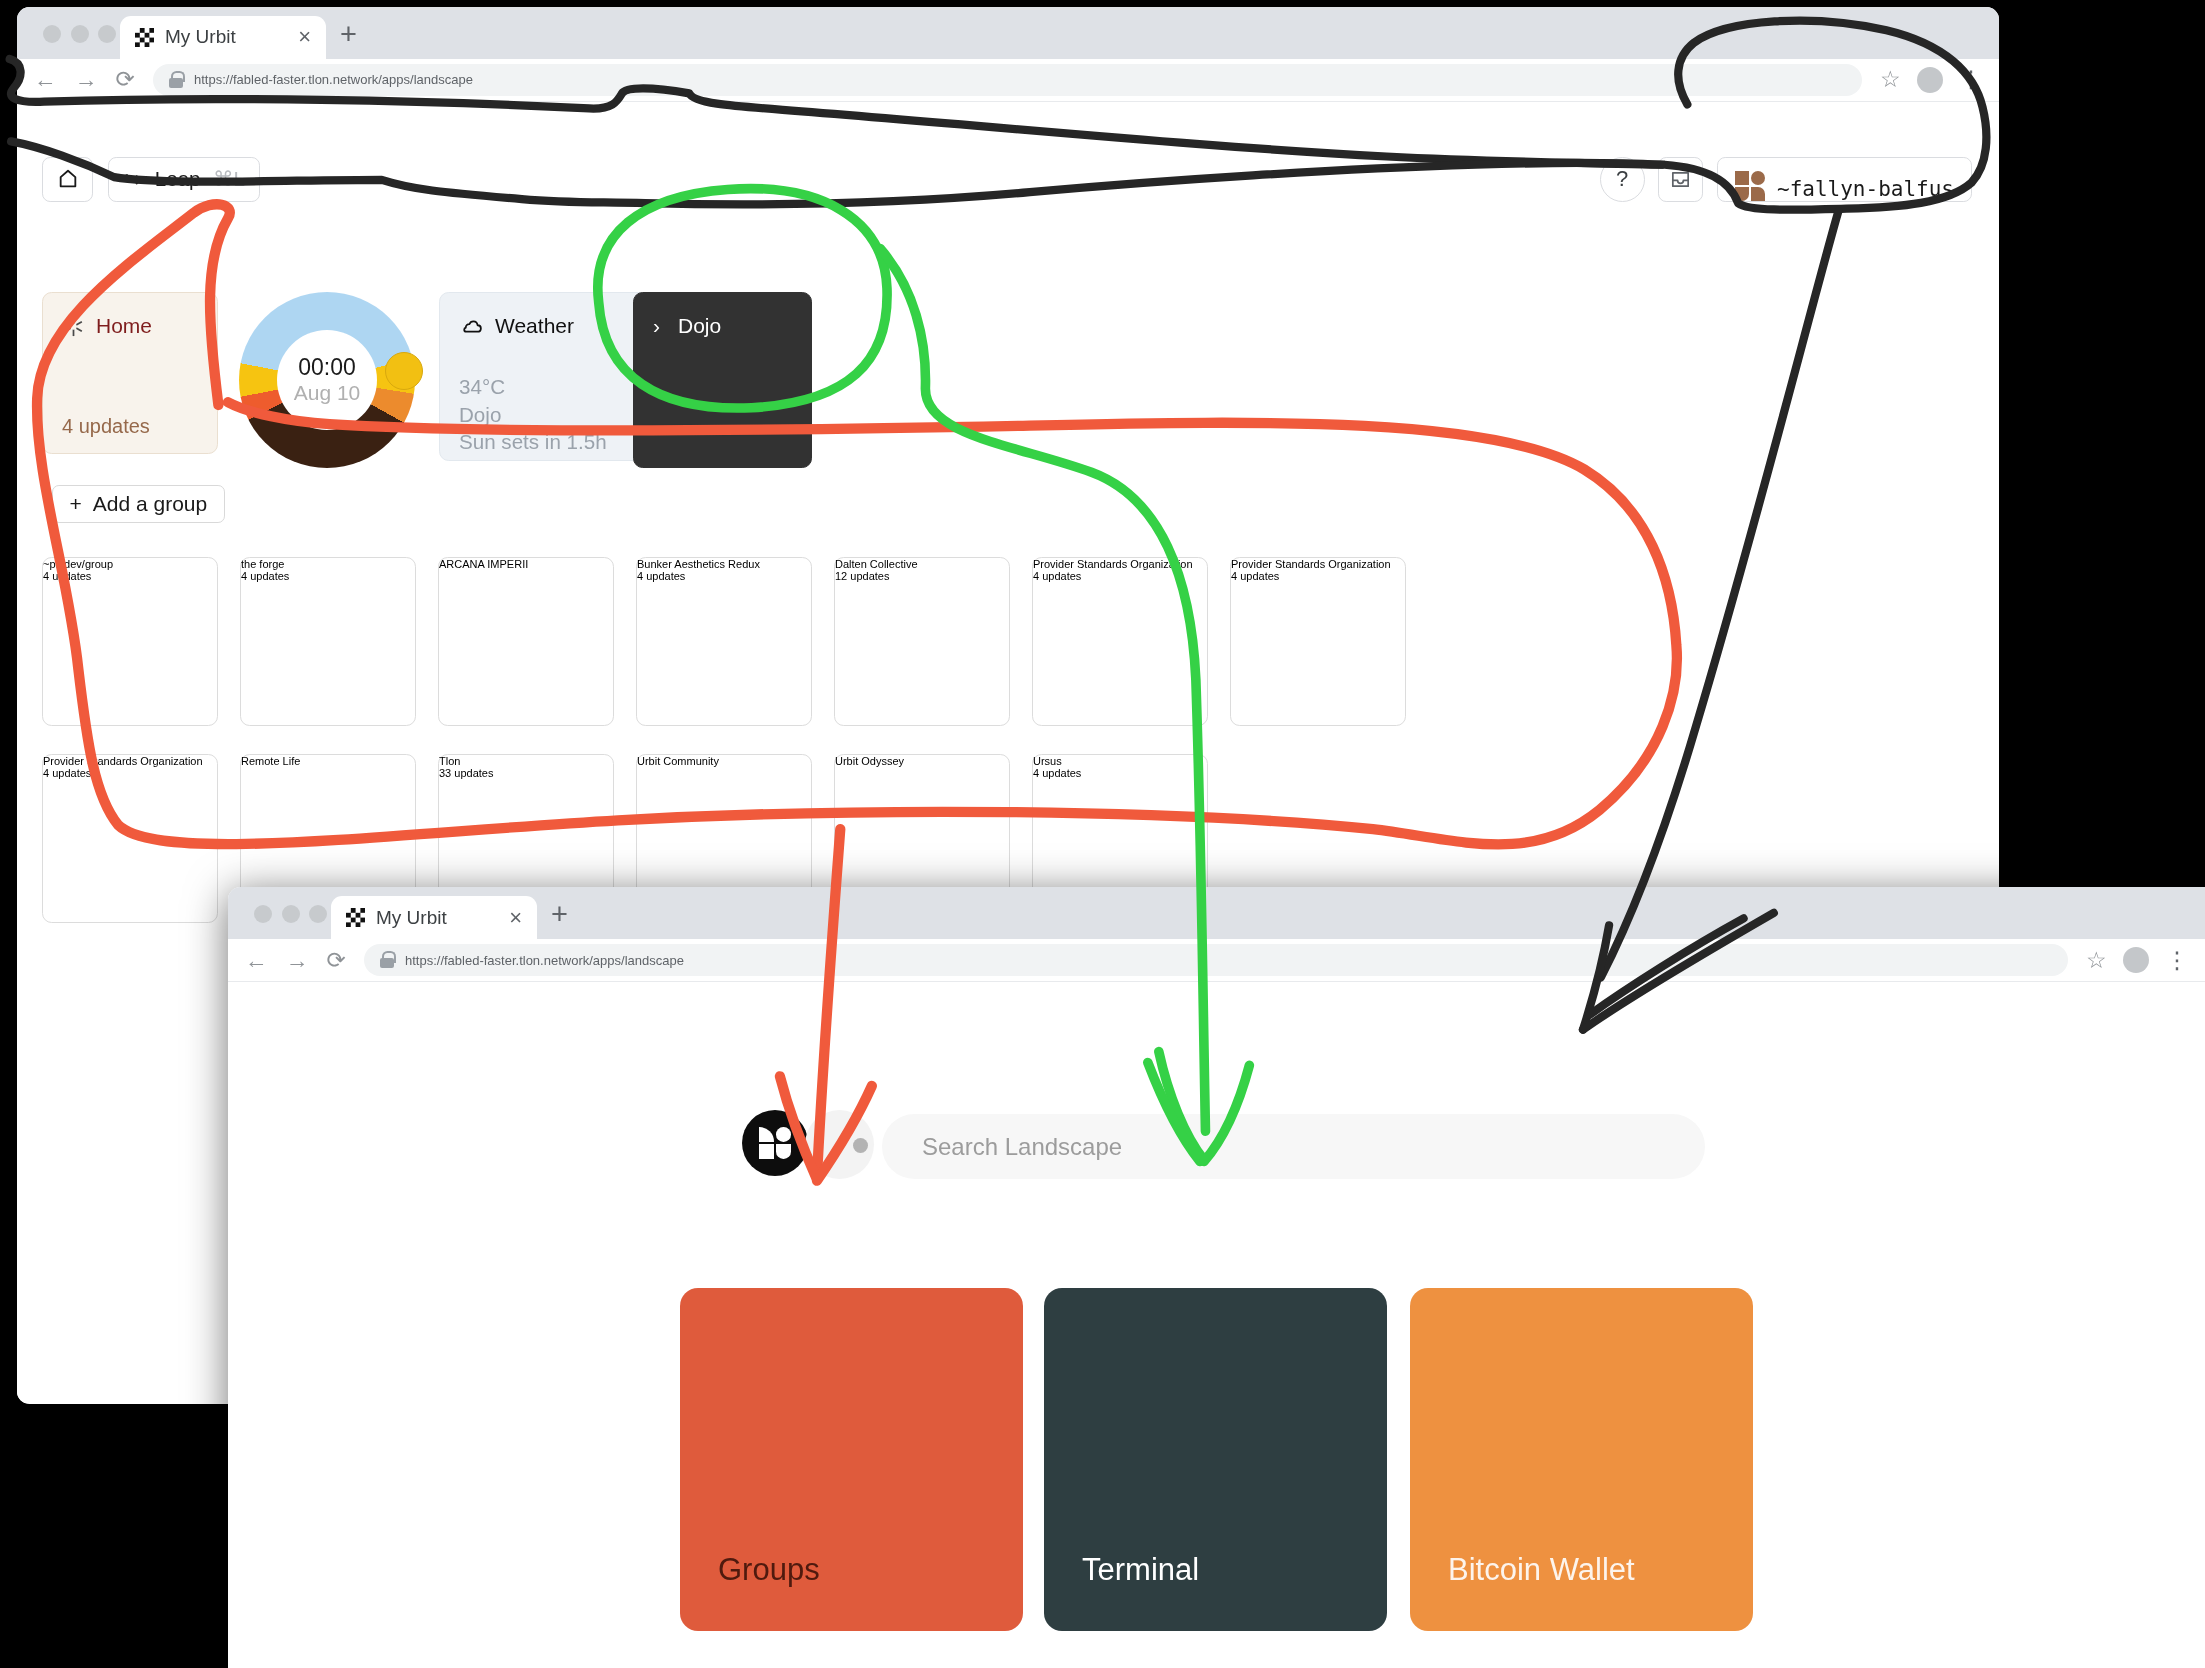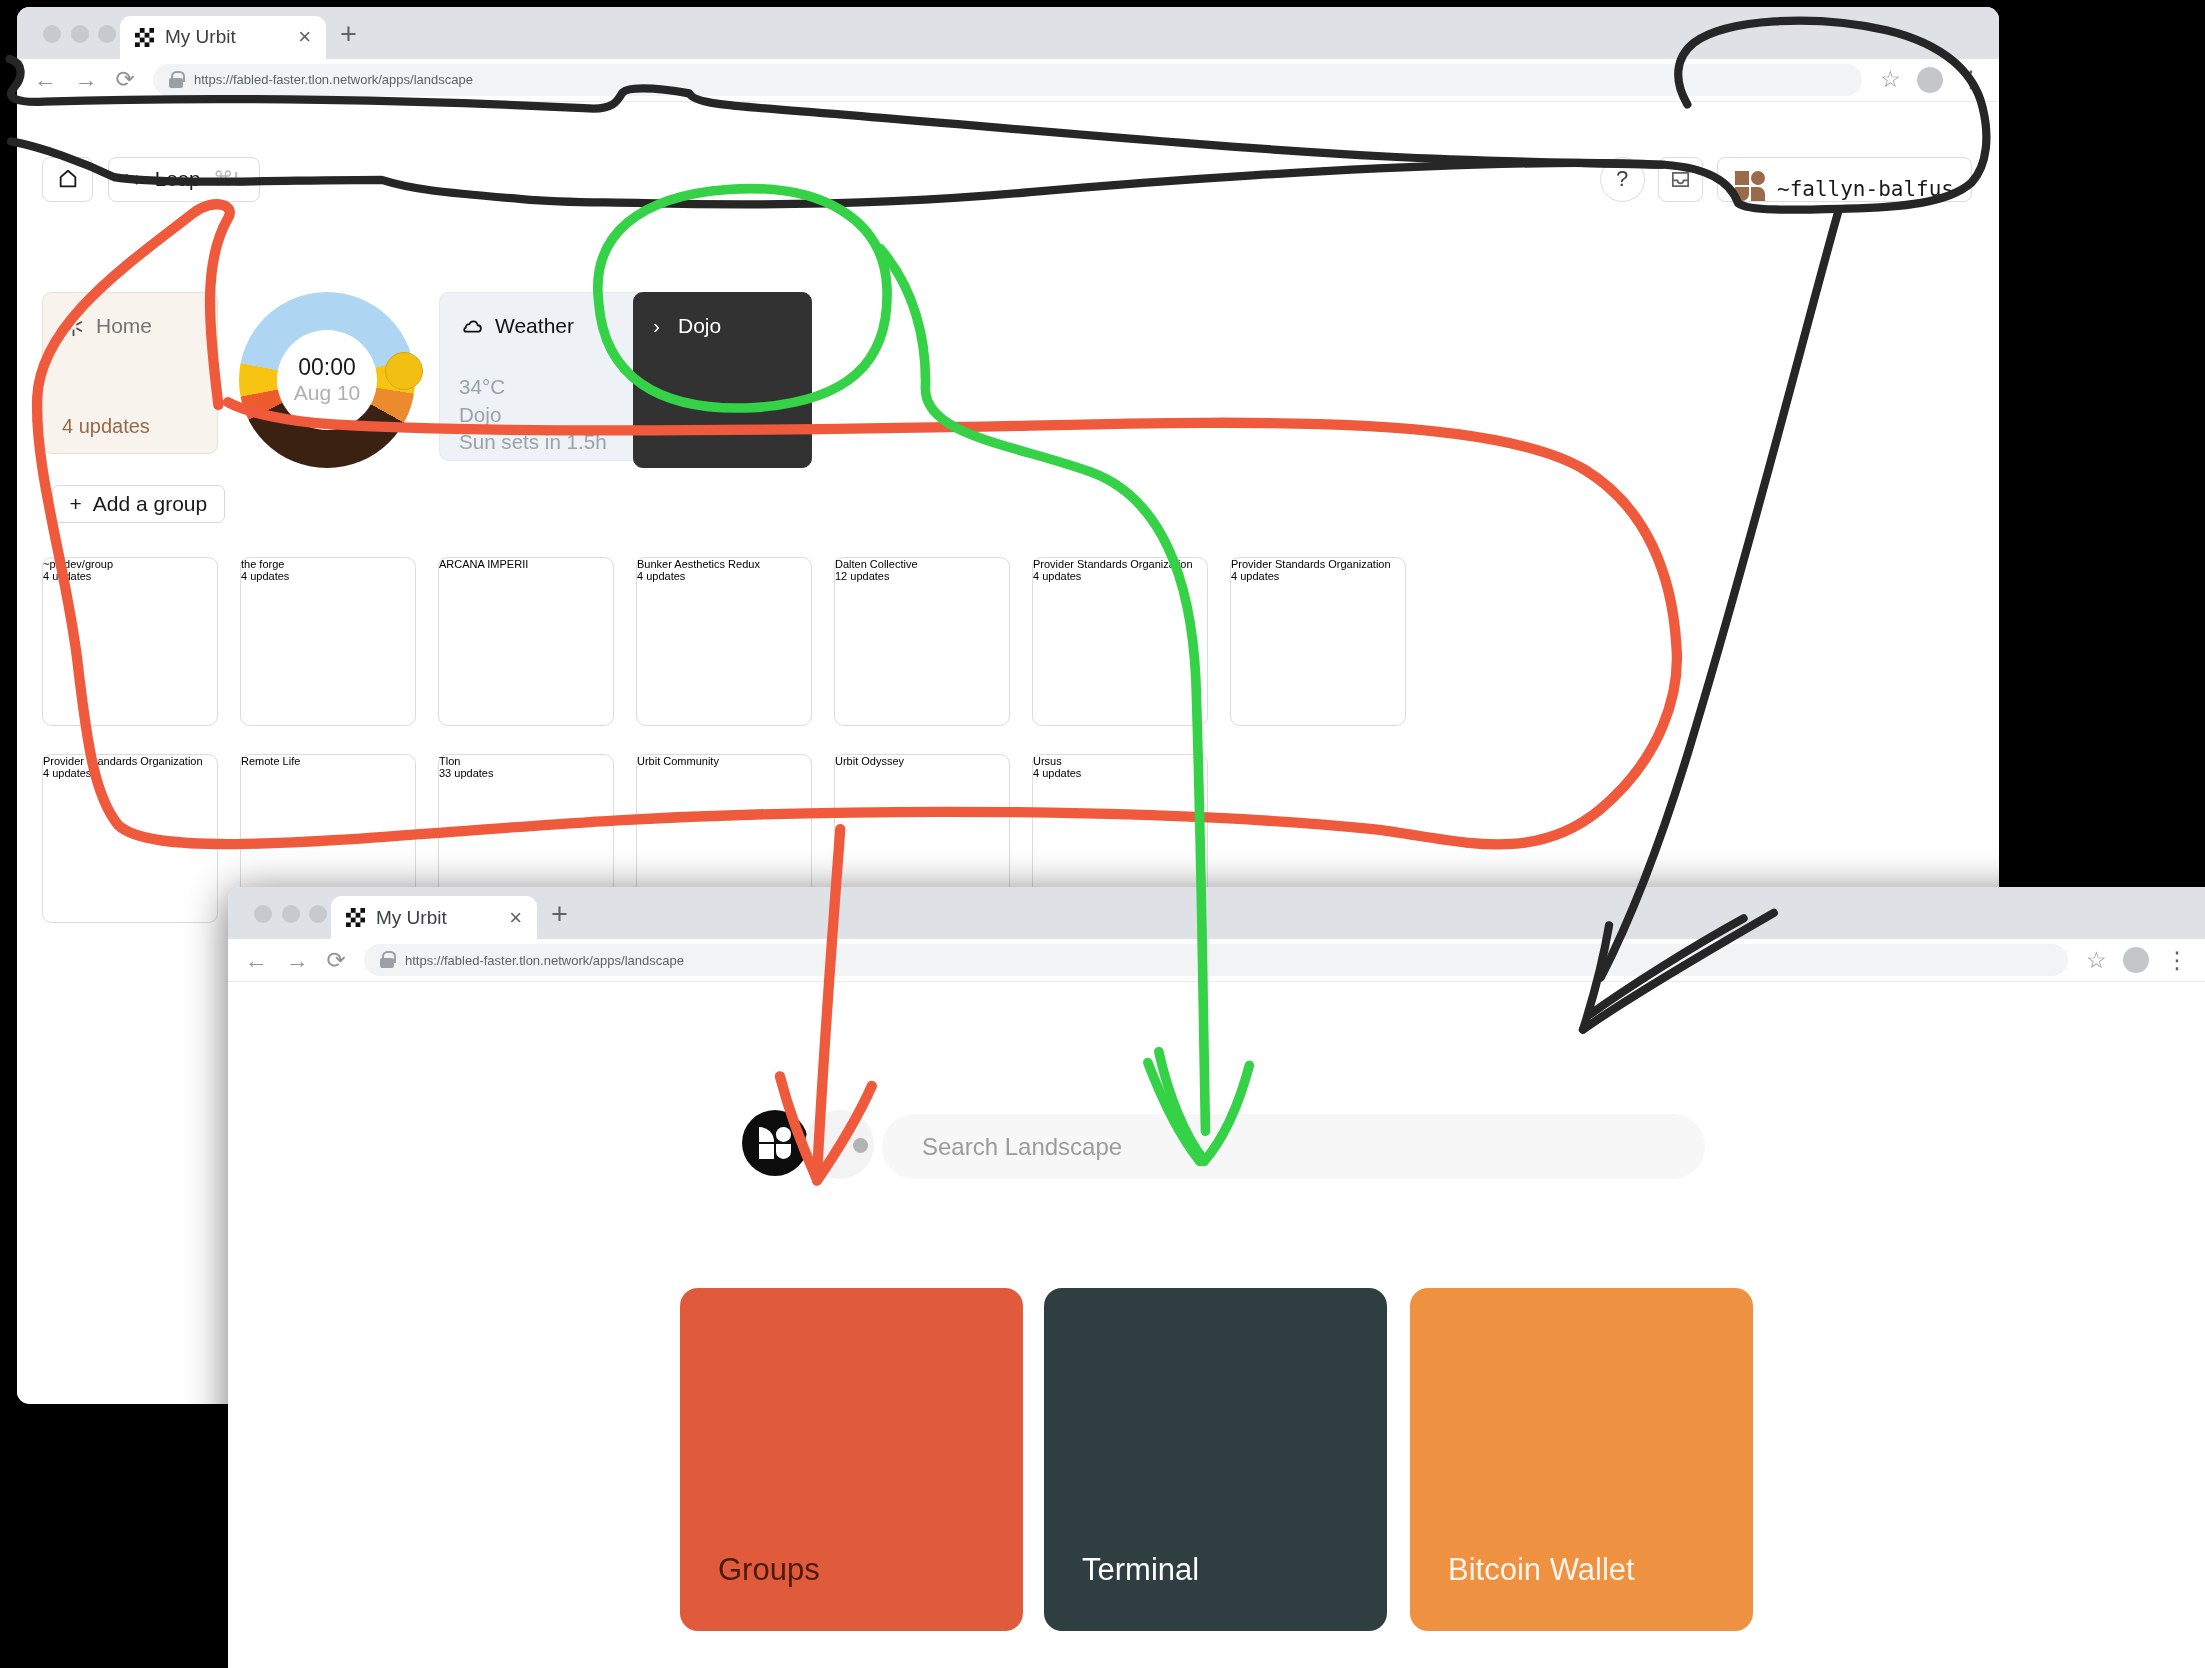--- a/index.html
+++ b/index.html
@@ -60,21 +60,21 @@
   .sigil .s1 { background:#9b6a49; }
   .sigil .s2 { background:#9b6a49; border-radius:50%; }
   .sigil .s3 { background:#9b6a49; border-radius:0 0 50% 50%; }
   .sigil .s4 { background:#9b6a49; border-radius:0 50% 0 0; }
 
   .tile { position:absolute; border-radius:9.6px; border:1.4px solid #dcdcdc; background:#fff; }
   .tile .t-title { position:absolute; top:18px; left:19px; right:16.5px; font-size:21px;
                    color:#1a1a1a; line-height:1.45; }
   .tile .t-updates { position:absolute; bottom:15px; left:19px; font-size:20px; color:#a3a3a3; }
   #home-tile { left:25px; top:190px; width:176px; height:162px; background:#f8f3ec; border-color:#eadfd0; }
-  #home-tile .t-title { color:#737373; display:flex; gap:11px; align-items:center; }
+  #home-tile .t-title { color:#7f1d1d; display:flex; gap:11px; align-items:center; }
   #home-tile .t-updates { color:#96694b; }
   #weather-tile { left:422px; top:190px; width:209px; height:169px; background:#eef2f6; border-color:#e2e8ee; }
   #weather-tile .t-title { display:flex; gap:11px; align-items:center; color:#111; }
   .wline { position:absolute; left:19px; font-size:20.6px; color:#9aa2ab; }
   #dojo-tile { left:616px; top:190px; width:179px; height:176px; background:#323232; border-color:#323232; }
   #dojo-tile .t-title { color:#fff; display:flex; gap:18px; align-items:center; }
 
   #clock { position:absolute; left:222px; top:190px; width:176px; height:176px; border-radius:50%;
            background:conic-gradient(from 0deg,
              #aed6f2 0deg 76deg, #f6c411 76deg 99deg, #ec8b2d 99deg 119deg,

